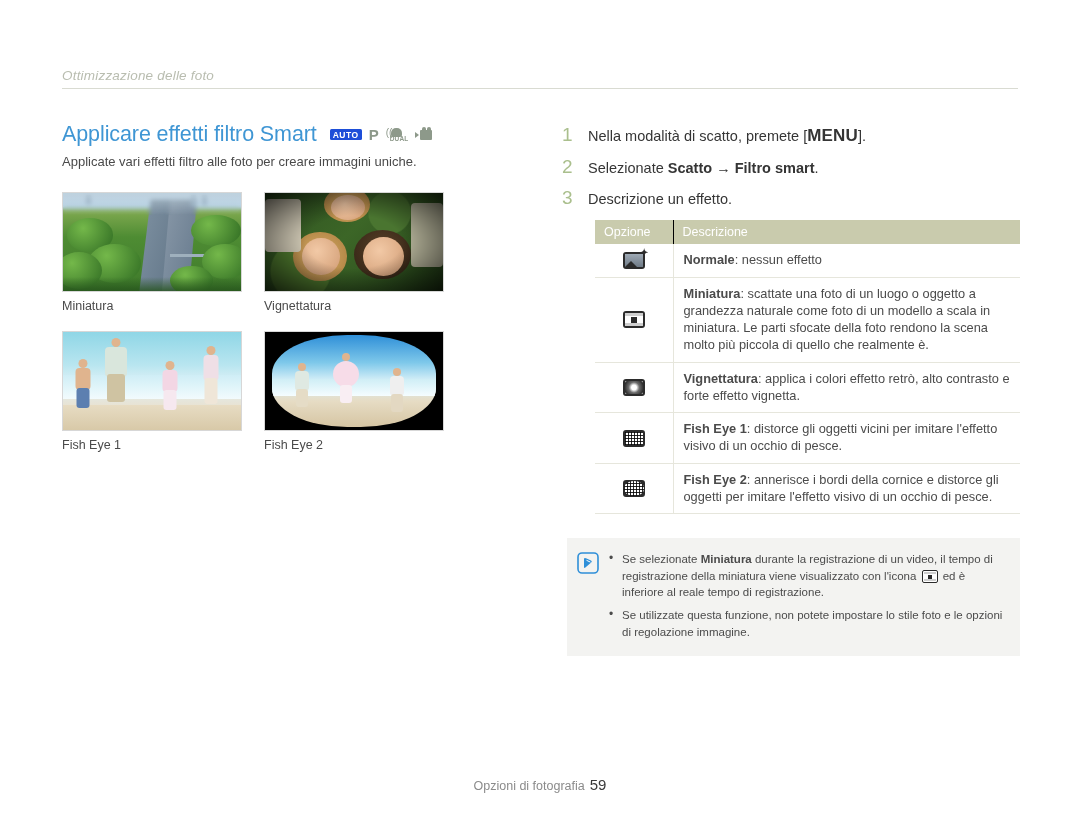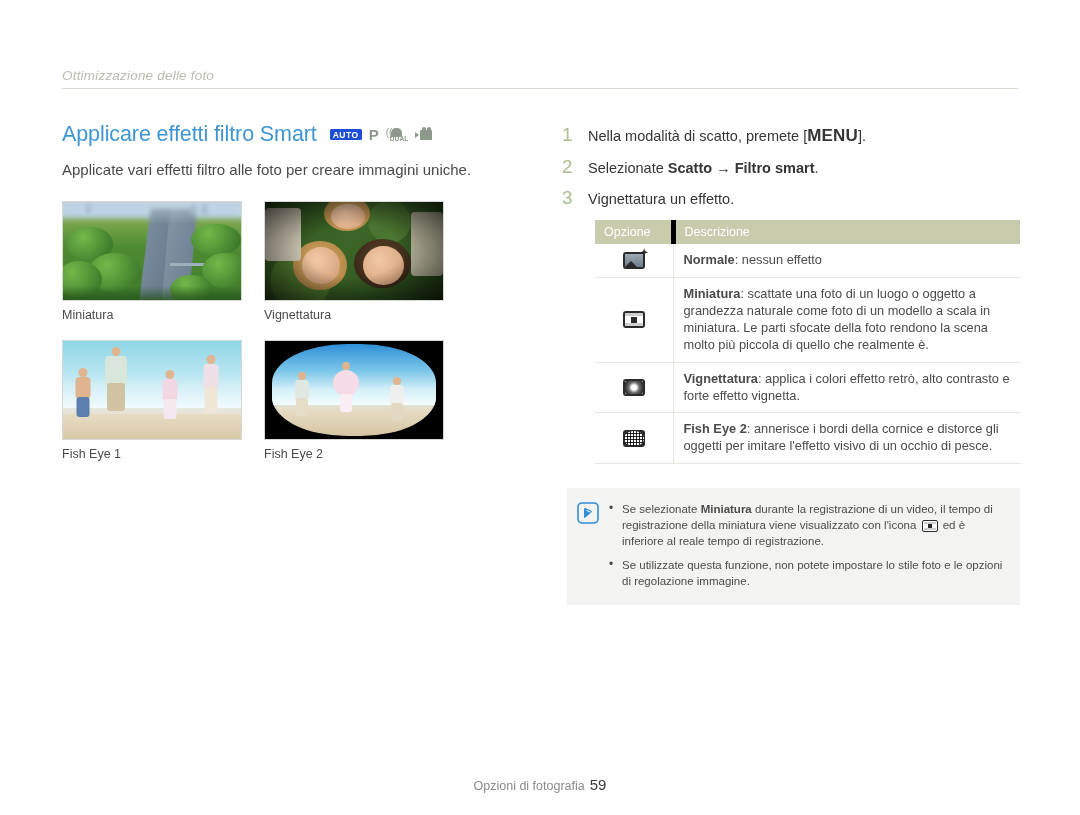--- a/index.html
+++ b/index.html
@@ -60,21 +60,21 @@
   }
   .ico-vid .cam:after{
     content:""; position:absolute; left:2px; top:-3px;
     width:4px;height:3px;background:#8d998a;border-radius:2px 2px 0 0;
   }
   .ico-vid .cam:before{
     content:""; position:absolute; left:7px; top:-3px;
     width:4px;height:3px;background:#8d998a;border-radius:2px 2px 0 0;
   }
 
-  .subtitle { margin-top:14px; font-size:15px; color:#4a4a4a; }
+  .subtitle { margin-top:7px; font-size:13px; color:#4a4a4a; }
 
   
   .photo-grid {
     margin-top:23px;
     display:grid; grid-template-columns:180px 180px;
     column-gap:22px; row-gap:6px;
   }
   .photo-cell { width:180px; }
   .photo {
     width:180px; height:100px; border:1px solid #d7d7d7;
@@ -191,21 +191,21 @@
   table.opt {
     margin-top:9px; margin-left:33px;
     border-collapse:collapse; width:425px;
     table-layout:fixed;
   }
   table.opt thead th {
     background:#c9cbad; color:#ffffff; font-weight:400;
     font-size:12.5px; text-align:left;
     padding:5px 9px 5px 9px;
   }
-  table.opt thead th.th-op { width:78px; border-right:5px solid #000000; }
+  table.opt thead th.th-op { width:78px; border-right:1px solid #000000; }
   table.opt tbody td {
     border-bottom:1px solid #e6e6dc;
     font-size:12.8px; color:#4b4b4b; line-height:1.35;
     padding:7px 8px 8px 10px; vertical-align:middle;
   }
   table.opt tbody td.c-icon {
     width:78px; text-align:center; border-right:1px solid #e6e6dc;
     padding:7px 0 8px 0;
   }
   table.opt tbody tr:first-child td { border-top:none; }
@@ -439,21 +439,21 @@
     <div class="step-txt"><span>Nella modalità di scatto, premete [</span><span class="kbd">MENU</span><span>].</span></div>
   </div>
 
   <div class="step">
     <div class="step-num">2</div>
     <div class="step-txt"><span>Selezionate </span><span class="bd">Scatto</span><span> → </span><span class="bd">Filtro smart</span><span>.</span></div>
   </div>
 
   <div class="step">
     <div class="step-num">3</div>
-    <div class="step-txt">Vignettatura un effetto.</div>
+    <div class="step-txt">Descrizione un effetto.</div>
   </div>
 
   <table class="opt">
     <thead>
       <tr>
         <th class="th-op">Opzione</th>
         <th>Descrizione</th>
       </tr>
     </thead>
     <tbody>
@@ -487,20 +487,29 @@
       <tr>
         <td class="c-icon">
           <span class="g g-vig">
             <span class="frm"></span>
             <span class="inner"></span>
           </span>
         </td>
         <td><span class="bd">Vignettatura</span><span>: applica i colori effetto retrò, alto contrasto e forte effetto vignetta.</span></td>
       </tr>
 
+      <tr>
+        <td class="c-icon">
+          <span class="g g-fe1">
+            <span class="frm"></span>
+            <span class="inner"></span>
+          </span>
+        </td>
+        <td><span class="bd">Fish Eye 1</span><span>: distorce gli oggetti vicini per imitare l'effetto visivo di un occhio di pesce.</span></td>
+      </tr>
 
       <tr>
         <td class="c-icon">
           <span class="g g-fe2">
             <span class="frm"></span>
             <span class="inner"></span>
             <span class="el"></span>
           </span>
         </td>
         <td><span class="bd">Fish Eye 2</span><span>: annerisce i bordi della cornice e distorce gli oggetti per imitare l'effetto visivo di un occhio di pesce.</span></td>

